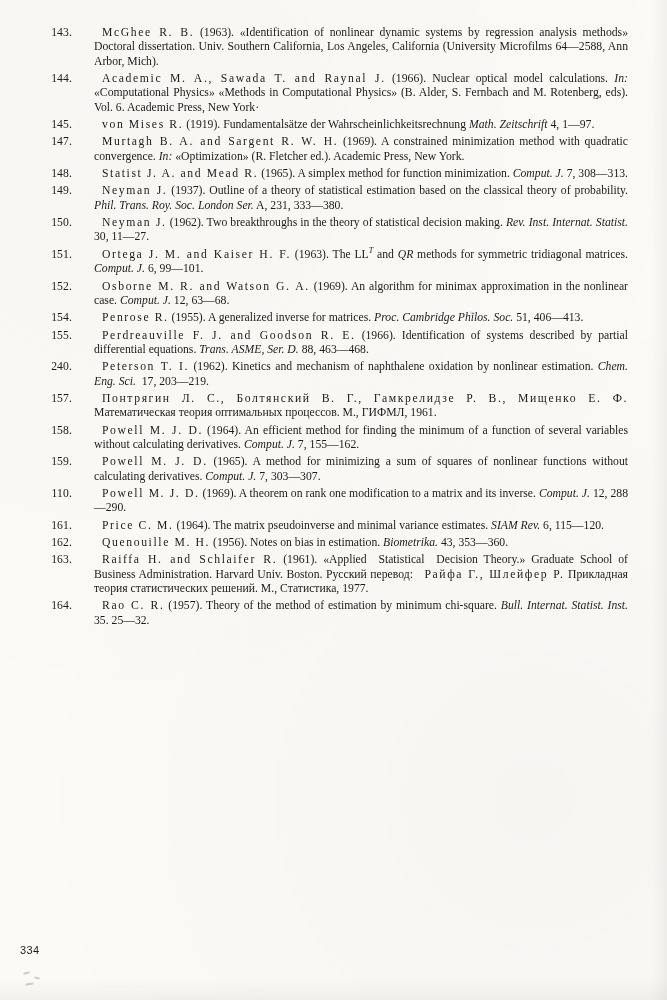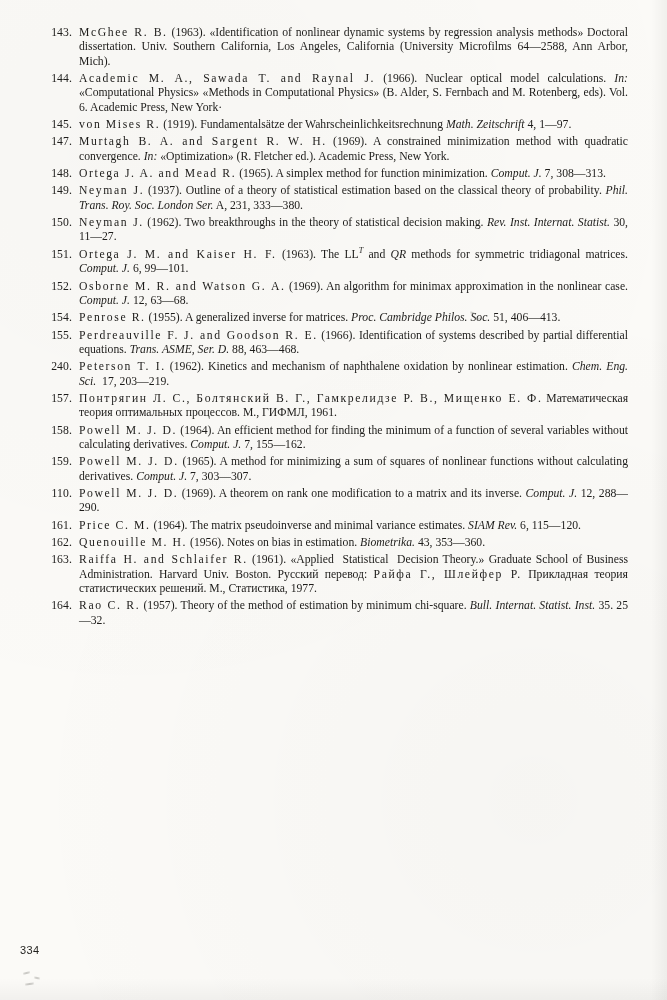--- a/index.html
+++ b/index.html
@@ -36,33 +36,34 @@
     align-items: flex-start;
     font-size: 11.7px;
     line-height: 14.3px;
     margin-bottom: 3.1px;
     text-align: justify;
   }
   .num {
     width: 30px;
     min-width: 30px;
     text-align: right;
-    padding-right: 7px;
+    padding-right: 22px;
     font-size: 11.7px;
     line-height: 14.3px;
     letter-spacing: 0.1px;
   }
   .body {
     flex: 1;
     text-align: justify;
     text-justify: inter-word;
     hyphens: manual;
   }
   .sp {
     letter-spacing: 1.6px;
+    margin-left: 8px;
   }
   i, .it {
     font-style: italic;
   }
   sup {
     font-size: 8px;
     line-height: 0;
     vertical-align: super;
     font-style: italic;
   }
@@ -122,21 +123,21 @@
     </div>
 
 
     <div class="ref">
       <div class="num">147.</div>
       <div class="body"><span class="sp">Murtagh B. A. and Sargent R. W. H.</span> (1969). A constrained minimization method with quadratic convergence. <i>In:</i> «Optimization» (R. Fletcher ed.). Academic Press, New York.</div>
     </div>
 
     <div class="ref">
       <div class="num">148.</div>
-      <div class="body"><span class="sp">Ortega J. A. and Mead R.</span> (1965). A simplex method for function minimization. <i>Comput. J.</i> 7, 308—313.</div>
+      <div class="body"><span class="sp">Statist J. A. and Mead R.</span> (1965). A simplex method for function minimization. <i>Comput. J.</i> 7, 308—313.</div>
     </div>
 
     <div class="ref">
       <div class="num">149.</div>
       <div class="body"><span class="sp">Neyman J.</span> (1937). Outline of a theory of statistical estimation based on the classical theory of probability. <i>Phil. Trans. Roy. Soc. London Ser.</i> A, 231, 333—380.</div>
     </div>
 
     <div class="ref">
       <div class="num">150.</div>
       <div class="body"><span class="sp">Neyman J.</span> (1962). Two breakthroughs in the theory of statistical decision making. <i>Rev. Inst. Internat. Statist.</i> 30, 11—27.</div>

